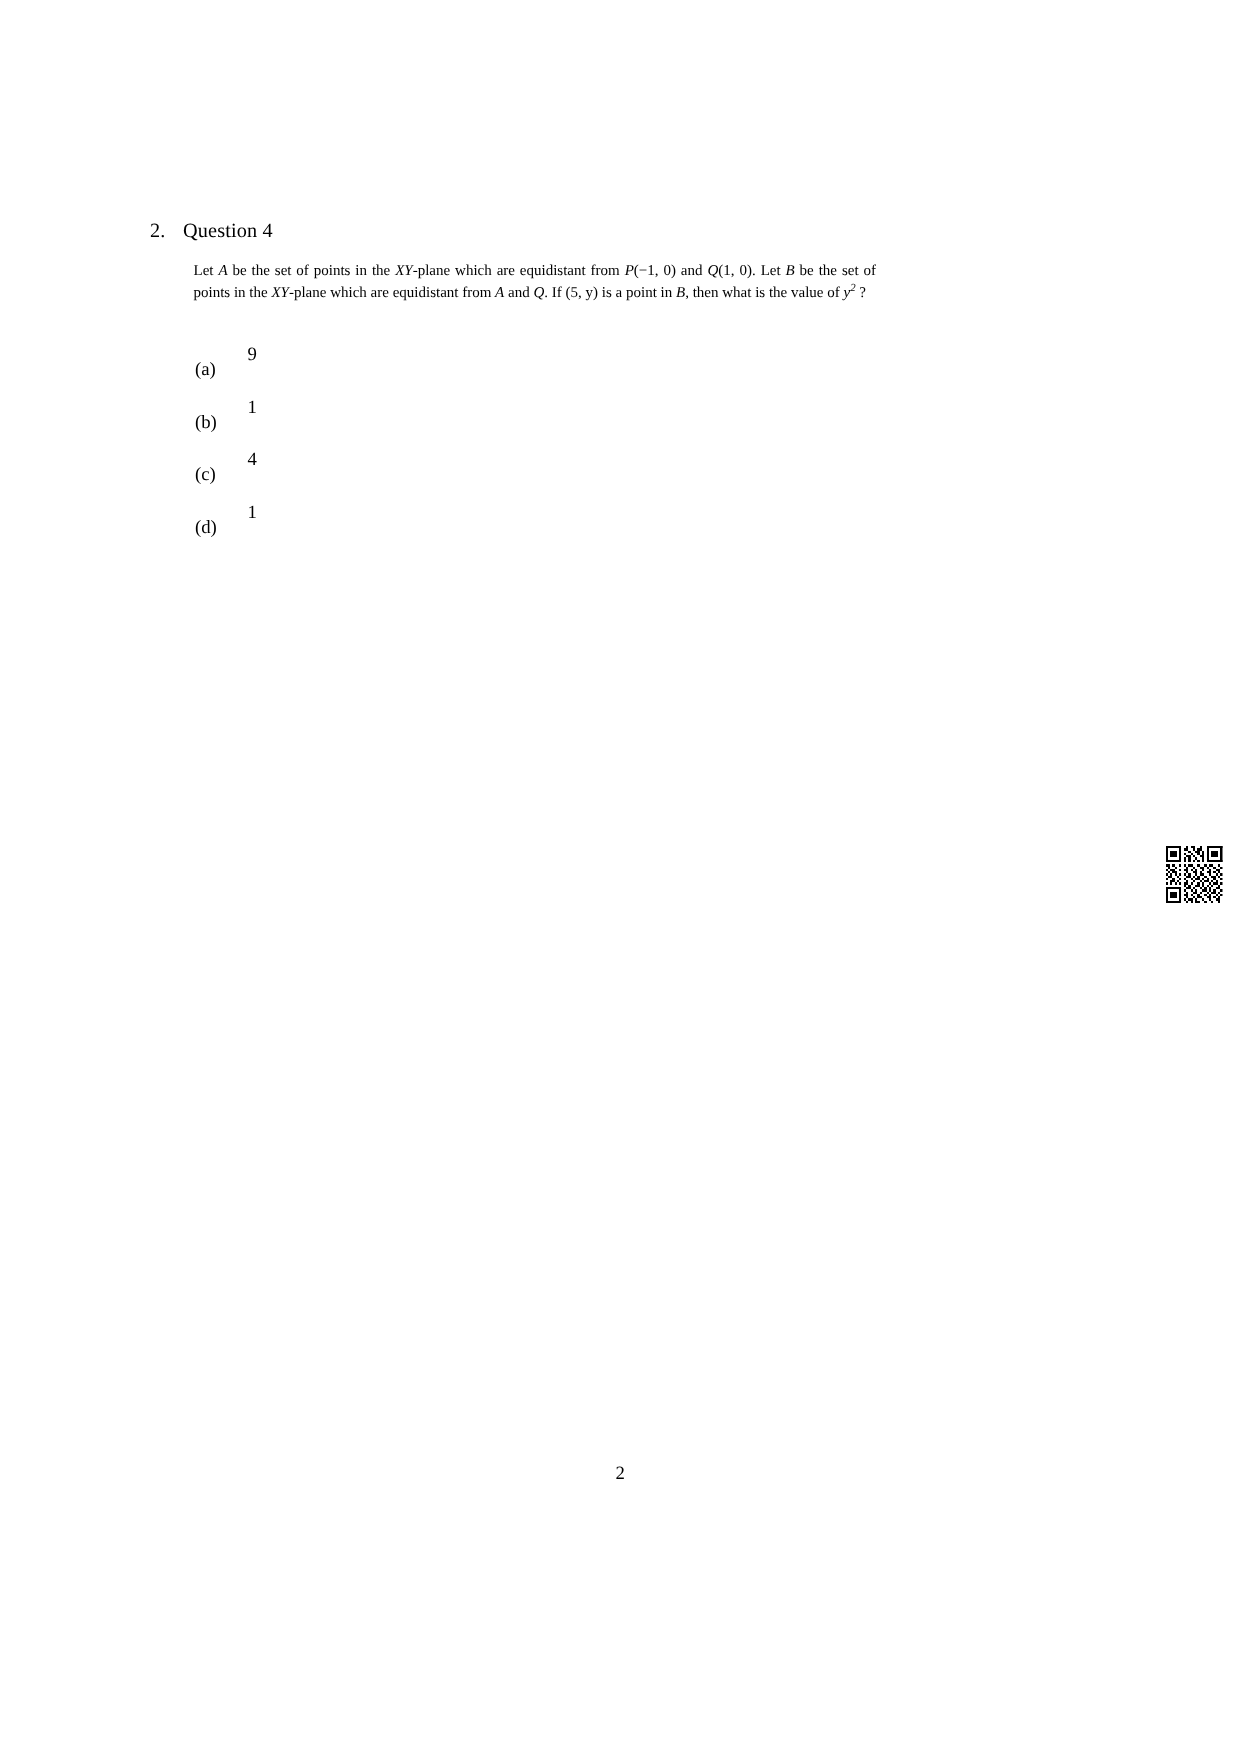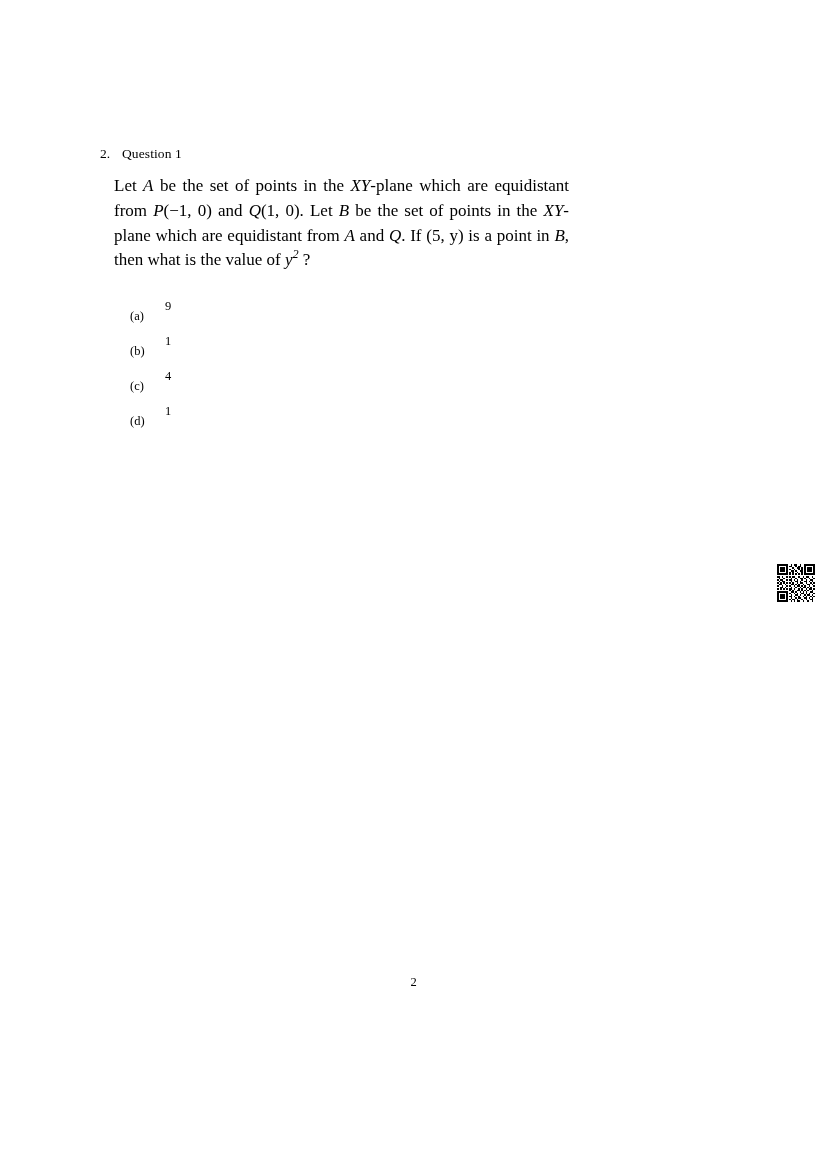--- a/index.html
+++ b/index.html
@@ -42,23 +42,23 @@
     width: 22px;
     flex: 0 0 22px;
     text-align: left;
   }
   .q-title {
     white-space: nowrap;
   }
 
   .q-body {
     margin-top: 12px;
-    margin-left: 14px;
+    margin-left: 29px;
     width: 455px;
-    font-size: 17px;
+    font-size: 10px;
     line-height: 1.46;
     text-align: justify;
     text-justify: inter-word;
     hyphens: none;
   }
   .q-body .mi {
     font-family: "Liberation Serif", serif;
     font-style: italic;
   }
   .q-body .mn {
@@ -116,21 +116,21 @@
 </style>
 </head>
 <body>
 
 <div class="page">
 
   <div class="question-block">
 
     <div class="q-head">
       <span class="q-number">2.</span>
-      <span class="q-title">Question 1</span>
+      <span class="q-title">Question 4</span>
     </div>
 
     <div class="q-body">
       <span>Let </span><span class="mi">A</span><span> be the set of points in the </span><span class="mi">XY</span><span>-plane which are equidistant from </span><span class="mi">P</span><span class="mn">(−1, 0)</span><span> and </span><span class="mi">Q</span><span class="mn">(1, 0)</span><span>. Let </span><span class="mi">B</span><span> be the set of points in the </span><span class="mi">XY</span><span>-plane which are equidistant from </span><span class="mi">A</span><span> and </span><span class="mi">Q</span><span>. If </span><span class="mn">(5, y)</span><span> is a point in </span><span class="mi">B</span><span>, then what is the value of </span><span class="mi">y</span><sup class="exp">2</sup><span> ?</span>
     </div>
 
     <div class="options">
 
       <div class="option-row">
         <span class="opt-label">(a)</span>

